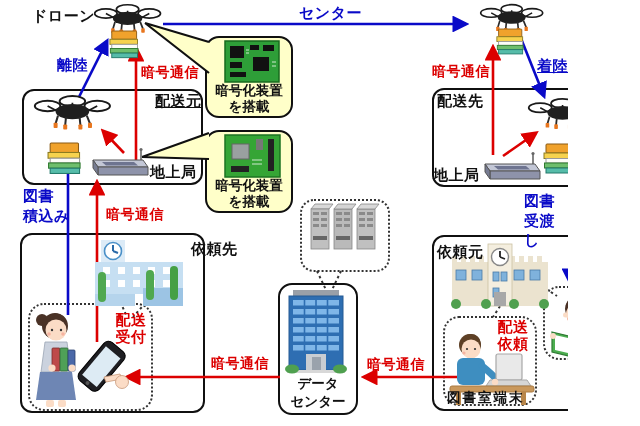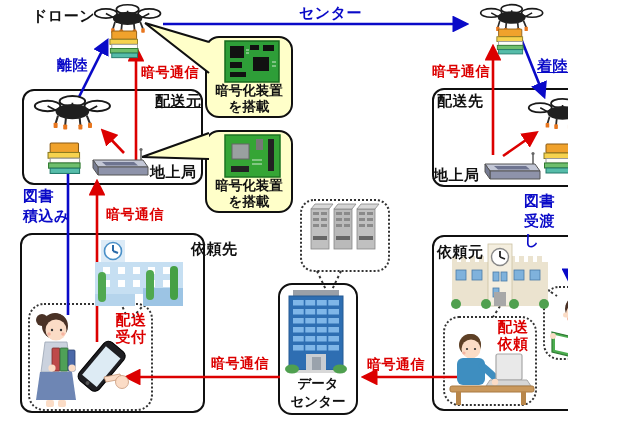--- a/index.html
+++ b/index.html
@@ -351,20 +351,21 @@
   <div class="lbl blue" style="left:524px;top:192px;line-height:1.3;">図書
 受渡し</div>
   <div class="lbl" style="left:151px;top:240px;margin-left:40px;">依頼先</div>
   <div class="lbl" style="left:437px;top:243px;">依頼元</div>
   <div class="lbl sm ctr" style="left:283px;top:375px;width:70px;line-height:1.3;letter-spacing:0;">データ
 センター</div>
   <div class="lbl red ctr" style="left:103px;top:312px;width:56px;line-height:1.1;">配送
 受付</div>
   <div class="lbl red ctr" style="left:488px;top:319px;width:50px;line-height:1.1;">配送
 依頼</div>
+  <div class="lbl sm" style="left:447px;top:389px;letter-spacing:2px;">図書室端末</div>
   <div class="lbl red" style="left:211px;top:355px;font-size:14px;">暗号通信</div>
   <div class="lbl red" style="left:367px;top:356px;font-size:14px;">暗号通信</div>
   <div class="lbl sm ctr" style="left:205px;top:82px;width:88px;line-height:1.2;letter-spacing:0;">暗号化装置
 を搭載</div>
   <div class="lbl sm ctr" style="left:205px;top:177px;width:88px;line-height:1.2;letter-spacing:0;">暗号化装置
 を搭載</div>
 
 </div>
 
 </body></html>

